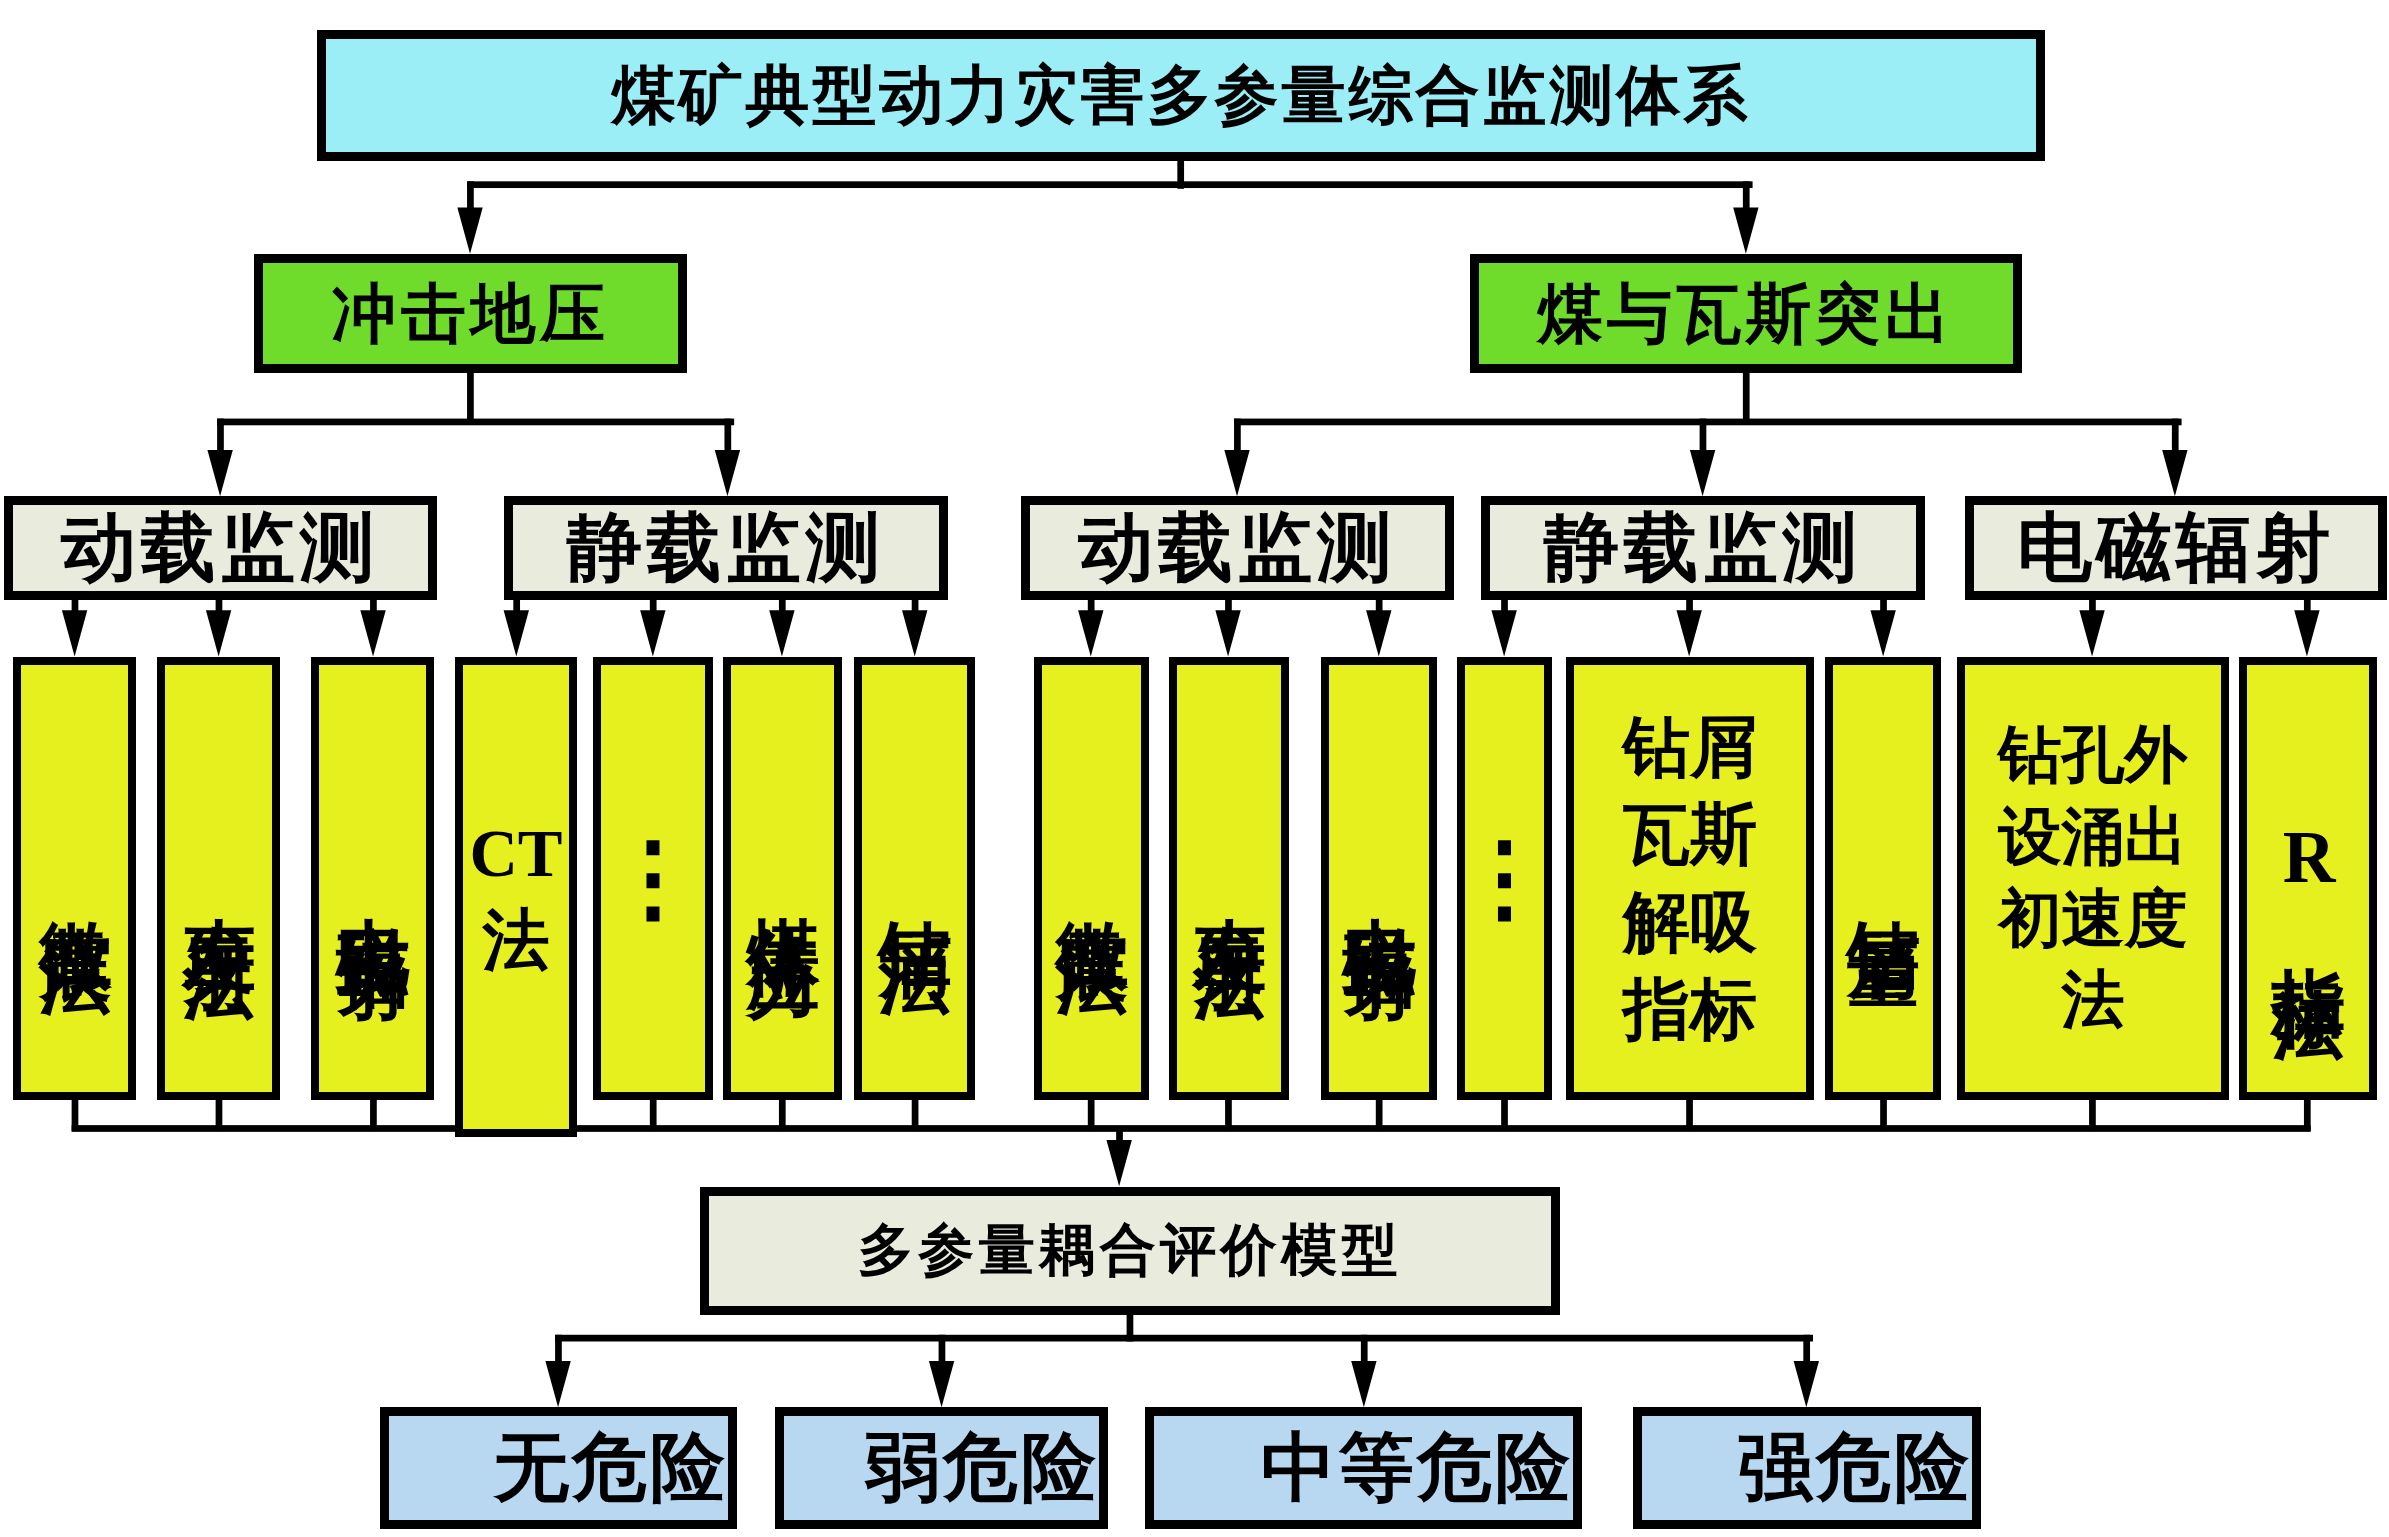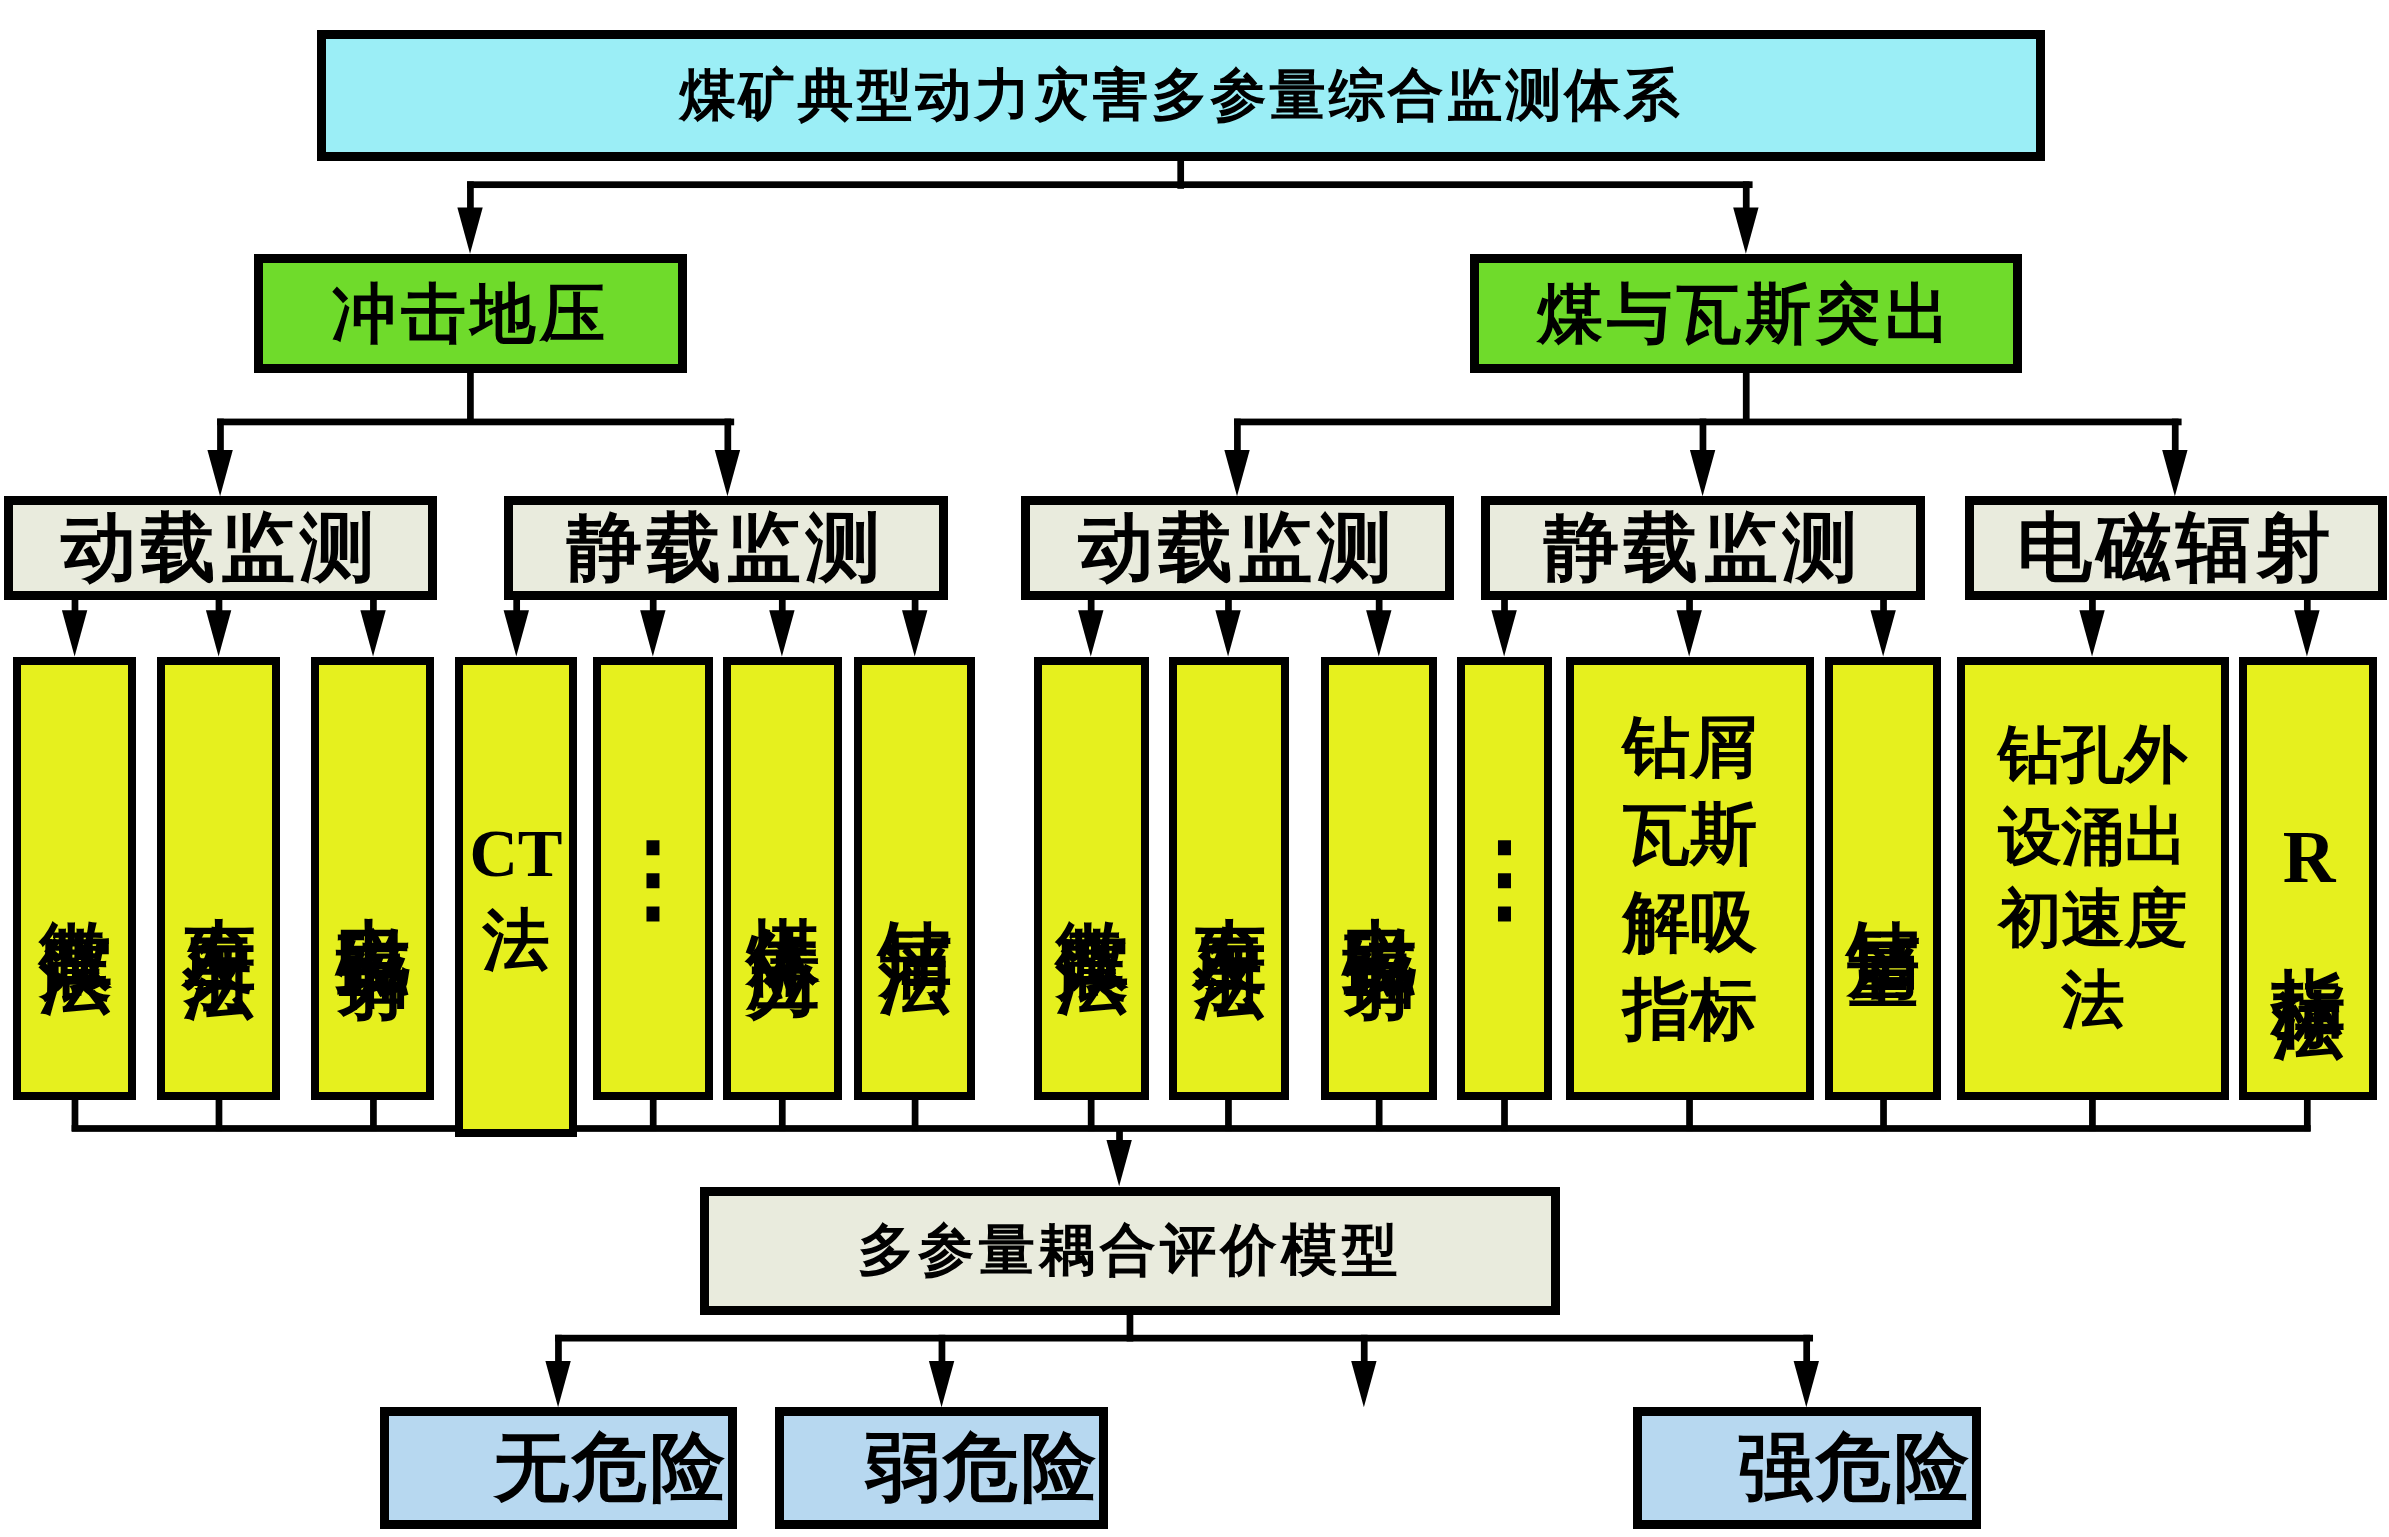--- a/index.html
+++ b/index.html
@@ -27,21 +27,21 @@
   .box{
     position:absolute;
     box-sizing:border-box;
     display:flex;
     align-items:center;
     justify-content:center;
     z-index:1;
     border:9.7px solid var(--line);
     text-align:center;
   }
-  .title-box{background:var(--cyan);font-size:56px;letter-spacing:3px;}
+  .title-box{background:var(--cyan);font-size:64px;letter-spacing:3px;}
   .hazard-box{background:var(--green);font-size:65px;letter-spacing:4.5px;}
   .cat-box{background:var(--gray);font-size:75px;letter-spacing:4.5px;}
   .model-box{background:var(--gray);font-size:56px;letter-spacing:4.5px;}
   .risk-box{background:var(--blue);font-size:75px;letter-spacing:3px;justify-content:flex-end;}
   .method-box{background:var(--yellow);border-width:8.2px;}
   .vtext{
     writing-mode:vertical-rl;
     text-orientation:upright;
     font-size:73px;
     letter-spacing:10.4px;
@@ -238,18 +238,21 @@
   <div class="box model-box" style="left:700px;top:1187px;width:860px;height:128px">
     <span>多参量耦合评价模型</span>
   </div>
 
   <div class="box risk-box" style="left:380px;top:1407px;width:357px;height:122px">
     <span>无危险</span>
   </div>
   <div class="box risk-box" style="left:775px;top:1407px;width:333px;height:122px">
     <span>弱危险</span>
   </div>
+  <div class="box risk-box" style="left:1145px;top:1407px;width:437px;height:122px">
+    <span>中等危险</span>
+  </div>
   <div class="box risk-box" style="left:1633px;top:1407px;width:348px;height:122px">
     <span>强危险</span>
   </div>
 
 </div>
 
 
 </body></html>

